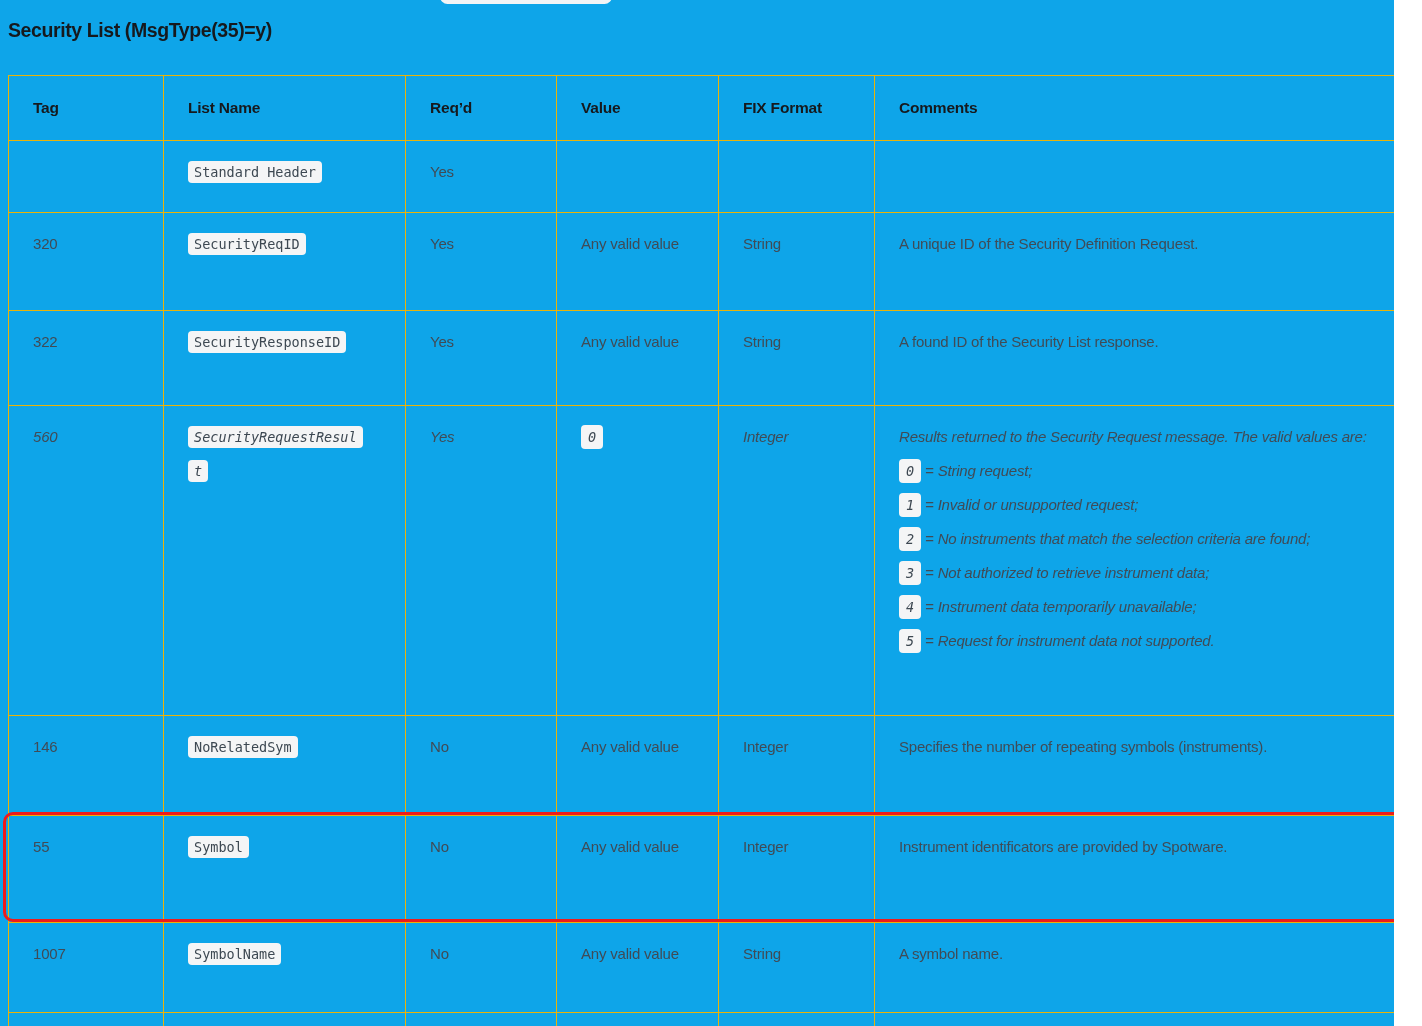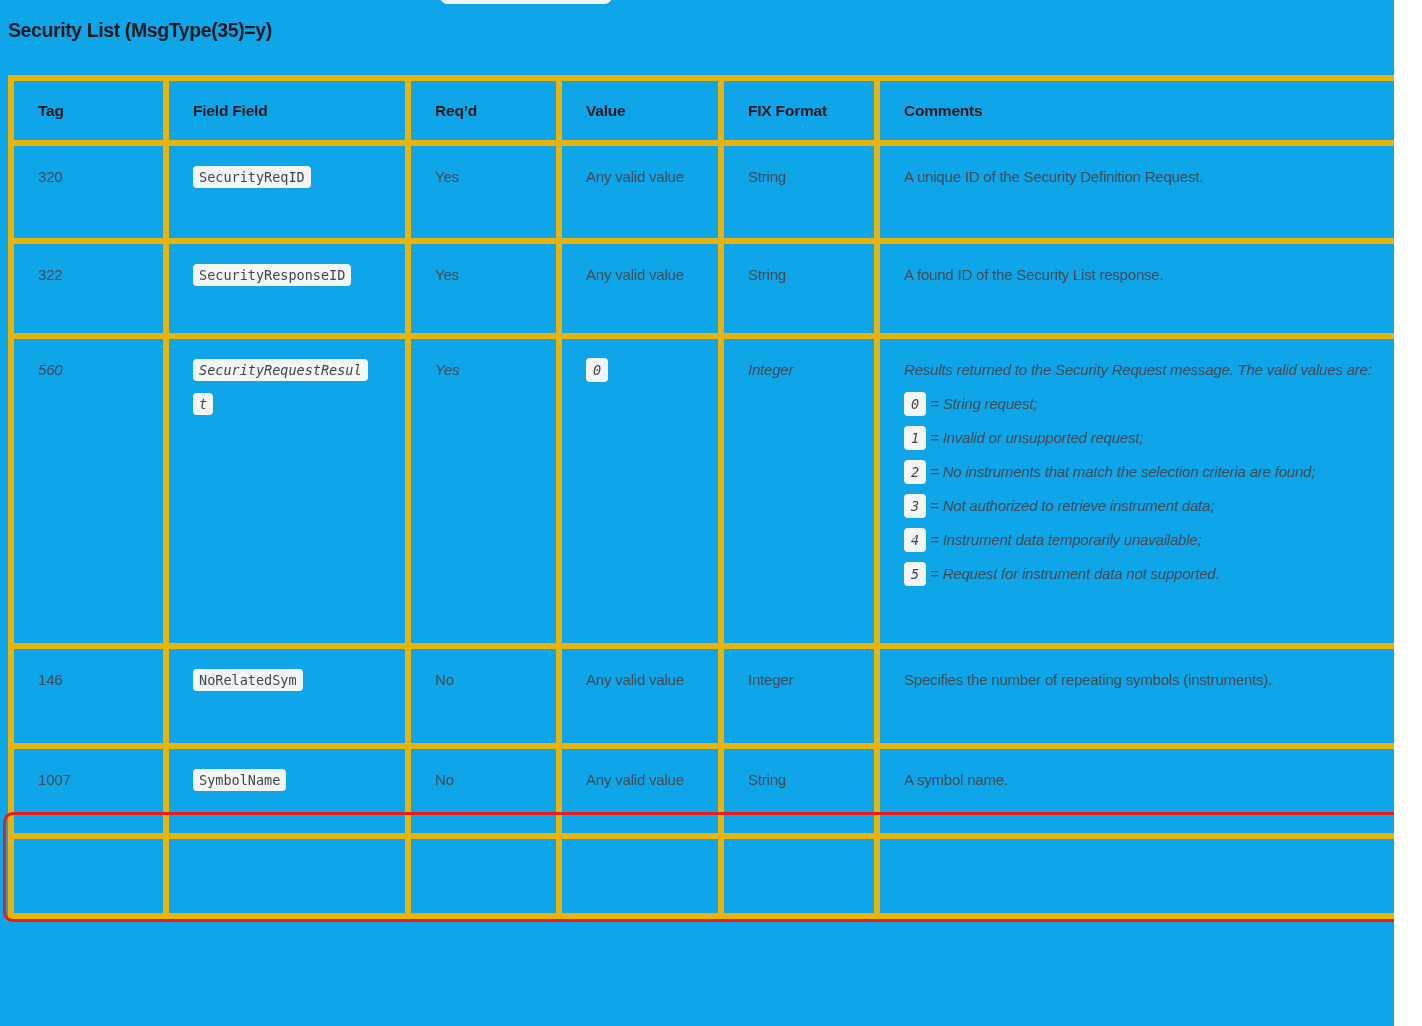--- a/index.html
+++ b/index.html
@@ -31,21 +31,21 @@
   }
   table.fix-table {
     position:absolute;
     top:75px; left:8px;
     border-collapse:collapse;
     table-layout:fixed;
     width:1405px;
     font-size:15px;
   }
   .fix-table td, .fix-table th {
-    border:6px solid #eab308;
+    border:1px solid #eab308;
     vertical-align:top;
     text-align:left;
     padding:14px 24px 10px 24px;
     line-height:34px;
     font-weight:normal;
     overflow:hidden;
     margin-left:12px;
   }
   .fix-table th {
     vertical-align:middle;
@@ -123,27 +123,37 @@
       <col class="col-tag">
         <col class="col-field">
         <col class="col-reqd">
       <col class="col-value">
         <col class="col-format">
         <col class="col-comments">
     </colgroup>
     <tbody>
         <tr class="rh-head">
       <th>Tag</th>
-      <th>Field Field</th>
+      <th>List Name</th>
       <th>Req’d</th>
       <th>Value</th>
       <th>FIX Format</th>
       <th>Comments</th>
     </tr>
 
+    <tr class="rh-0">
+      <td></td>
+      <td>
+        <span class="chip-wrap"><span class="chip">Standard Header</span></span>
+      </td>
+      <td>Yes</td>
+      <td></td>
+      <td></td>
+      <td></td>
+    </tr>
 
     <tr class="rh-1">
       <td>320</td>
       <td>
         <span class="chip-wrap"><span class="chip">SecurityReqID</span></span>
       </td>
       <td>Yes</td>
       <td>Any valid value</td>
       <td>String</td>
       <td>A unique ID of the Security Definition Request.</td>
@@ -203,20 +213,30 @@
       <td>146</td>
       <td>
         <span class="chip-wrap"><span class="chip">NoRelatedSym</span></span>
       </td>
       <td>No</td>
       <td>Any valid value</td>
       <td>Integer</td>
       <td>Specifies the number of repeating symbols (instruments).</td>
     </tr>
 
+    <tr class="rh-5">
+      <td>55</td>
+      <td>
+        <span class="chip-wrap"><span class="chip">Symbol</span></span>
+      </td>
+      <td>No</td>
+      <td>Any valid value</td>
+      <td>Integer</td>
+      <td>Instrument identificators are provided by Spotware.</td>
+    </tr>
 
     <tr class="rh-6">
       <td>1007</td>
       <td>
         <span class="chip-wrap"><span class="chip">SymbolName</span></span>
       </td>
       <td>No</td>
       <td>Any valid value</td>
       <td>String</td>
       <td>A symbol name.</td>

